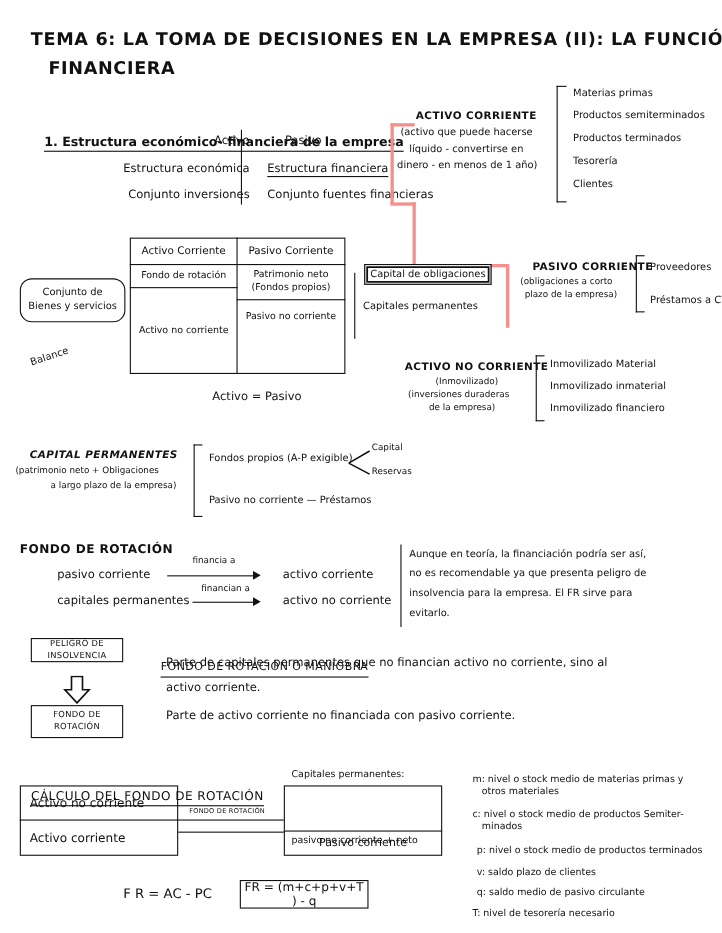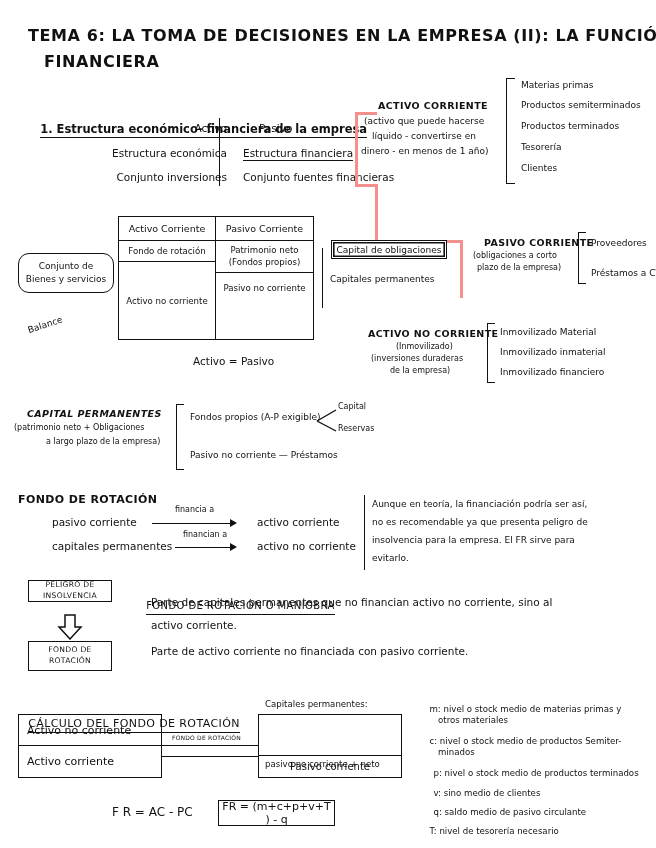--- a/index.html
+++ b/index.html
@@ -196,20 +196,20 @@
 <div class="legend-item" style="left:424px;top:694px;">
   <span>m</span><span>: nivel o stock medio de materias primas y</span><br><span style="padding-left:14px;">otros materiales</span>
 </div>
 <div class="legend-item" style="left:424px;top:726px;">
   <span>c</span><span>: nivel o stock medio de productos Semiter-</span><br><span style="padding-left:14px;">minados</span>
 </div>
 <div class="legend-item" style="left:428px;top:758px;">
   <span>p</span><span>: nivel o stock medio de productos terminados</span>
 </div>
 <div class="legend-item" style="left:428px;top:778px;">
-  <span>v</span><span>: sino medio de clientes</span>
+  <span>v</span><span>: saldo plazo de clientes</span>
 </div>
 <div class="legend-item" style="left:428px;top:797px;">
   <span>q</span><span>: saldo medio de pasivo circulante</span>
 </div>
 <div class="legend-item" style="left:424px;top:816px;">
   <span>T</span><span>: nivel de tesorería necesario</span>
 </div>
 
 </body></html>

